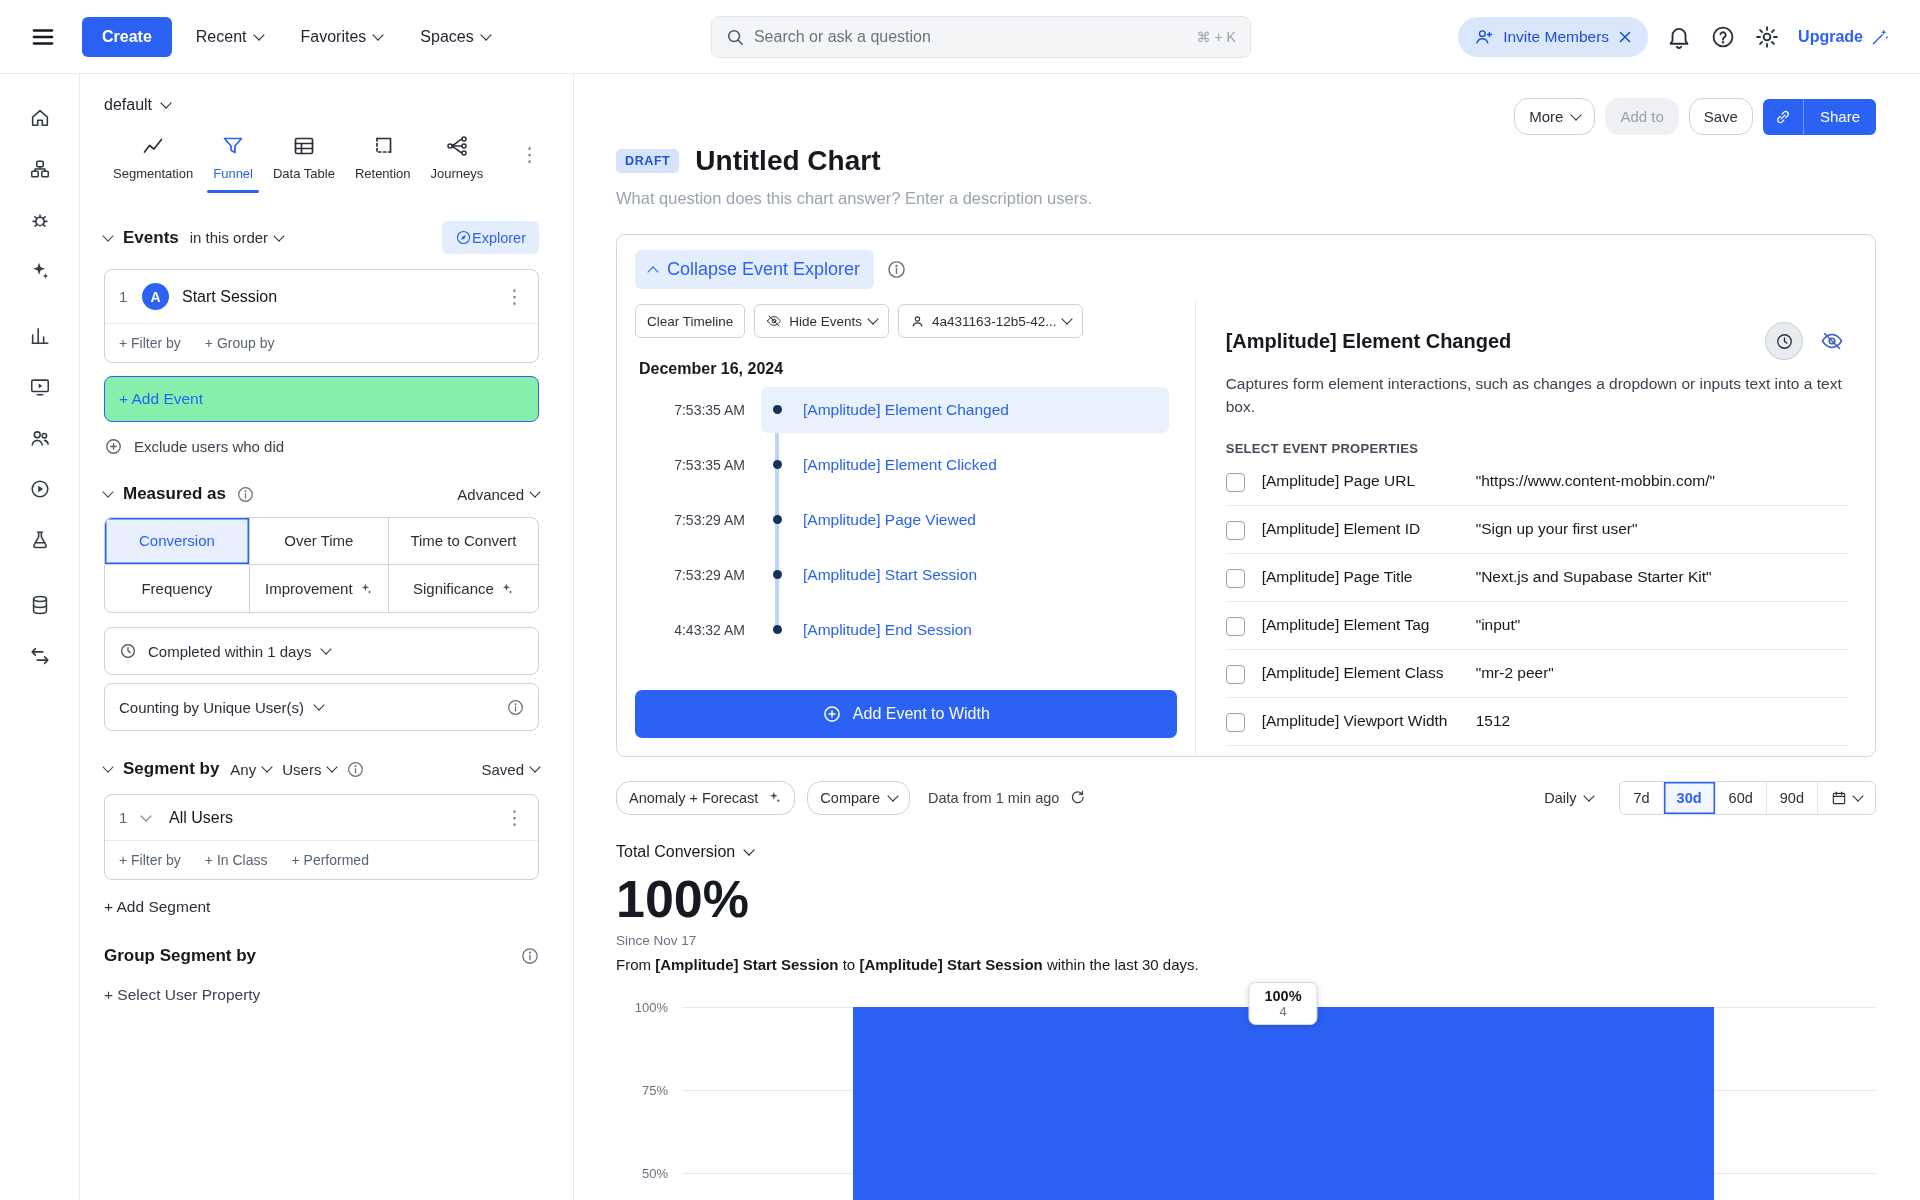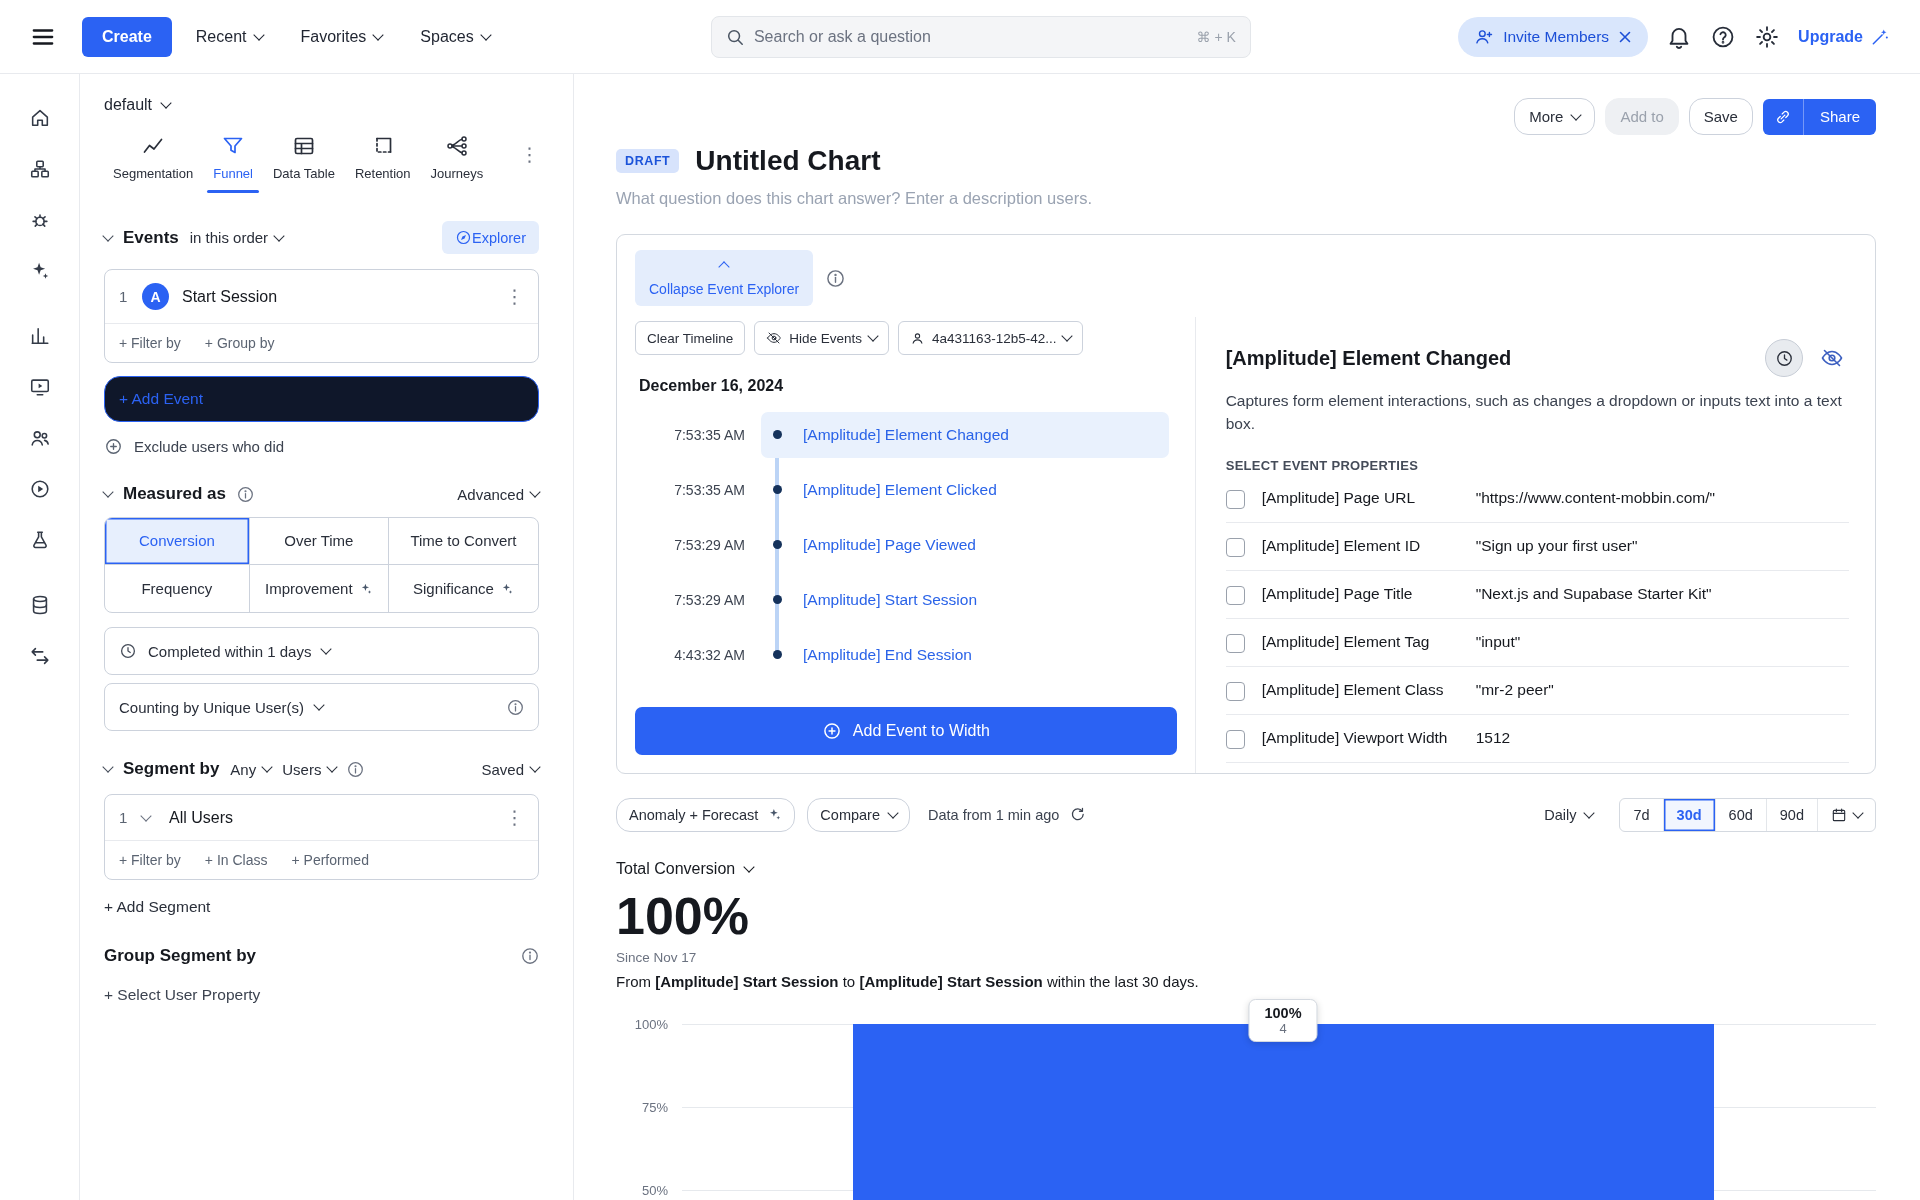--- a/index.html
+++ b/index.html
@@ -51,21 +51,21 @@
   .explorer-btn{margin-left:auto;display:flex;align-items:center;gap:0;background:var(--lblue);color:var(--blue);border:none;border-radius:6px;padding:8px 13px;font-size:14.5px;cursor:pointer;}
 
   .card{margin-top:15px;border:1px solid var(--border);border-radius:8px;background:#fff;}
   .card-r1{display:flex;align-items:center;gap:13px;padding:13px 14px;}
   .row-num{color:var(--gray);font-size:15px;min-width:10px;}
   .avatar{width:27px;height:27px;border-radius:50%;background:var(--blue);color:#fff;display:flex;align-items:center;justify-content:center;font-size:14px;font-weight:700;flex:none;}
   .row-name{font-size:16px;color:var(--txt);}
   .card-r1 .kebab{margin-left:auto;}
   .card-r2{border-top:1px solid var(--hair);padding:11px 14px;display:flex;gap:24px;font-size:14px;color:var(--gray);}
   .ghost-link{cursor:pointer;}
-  .add-event-box{margin-top:13px;border:1.5px solid var(--blue);border-radius:16px;padding:13px 14px;color:var(--blue);font-size:15.5px;cursor:pointer;background:#0f172a;}
+  .add-event-box{margin-top:13px;border:1.5px solid var(--blue);border-radius:8px;padding:13px 14px;color:var(--blue);font-size:15.5px;cursor:pointer;background:#86efac;}
   .exclude-row{margin-top:15px;display:flex;align-items:center;gap:11px;font-size:15px;color:#3c4350;cursor:pointer;}
 
   .seg-grid{margin-top:13px;border:1px solid var(--border);border-radius:8px;display:grid;grid-template-columns:1.02fr .98fr 1.05fr;overflow:hidden;}
   .seg-cell{min-height:47px;display:flex;align-items:center;justify-content:center;gap:6px;font-size:15px;color:#2a2f3a;border-right:1px solid var(--border);padding:6px;text-align:right;line-height:1.15;cursor:pointer;}
   .seg-cell:nth-child(3n){border-right:none;}
   .seg-cell:nth-child(-n+3){border-bottom:1px solid var(--border);}
   .seg-cell.active{background:#e7effd;color:var(--blue);box-shadow:inset 0 0 0 1.5px var(--blue);}
   .sparkle-s{color:#475569;flex:none;}
 
   .pill-row{margin-top:14px;border:1px solid var(--border);border-radius:8px;height:48px;display:flex;align-items:center;gap:11px;padding:0 14px;font-size:15px;color:#2a2f3a;cursor:pointer;}
@@ -86,26 +86,26 @@
   .share-ico{background:var(--blue);color:#fff;padding:9px 11px;border-right:1px solid rgba(255,255,255,.35);display:flex;align-items:center;}
   .share-lbl{background:var(--blue);color:#fff;padding:9px 16px;font-size:15px;display:flex;align-items:center;}
 
   .title-row{display:flex;align-items:center;gap:16px;margin-top:10px;}
   .draft-badge{background:#d7e3fc;color:var(--blue-dark);font-size:12.5px;font-weight:700;letter-spacing:.6px;padding:5px 9px;border-radius:5px;}
   .page-title{font-size:28px;font-weight:700;color:var(--txt);}
   .chart-desc{margin-top:12px;font-size:16.5px;color:#9aa3b2;}
 
   .panel{margin-top:26px;border:1px solid #d4d9e0;border-radius:9px;}
   .panel-head{display:flex;align-items:center;gap:13px;padding:15px 18px 11px;}
-  .collapse-btn{display:flex;align-items:center;gap:10px;background:var(--lblue);color:var(--blue);border:none;border-radius:6px;padding:9px 14px;font-size:14px;cursor:pointer;flex-direction:column;}
+  .collapse-btn{display:flex;align-items:center;gap:10px;background:var(--lblue);color:var(--blue);border:none;border-radius:6px;padding:9px 14px;font-size:18px;cursor:pointer;}
   .panel-body{display:flex;}
   .tl-col{width:46%;border-right:1px solid var(--hair);padding:4px 18px 0;display:flex;flex-direction:column;flex:none;}
   .tl-toolbar{display:flex;gap:9px;}
   .sm-btn{display:flex;align-items:center;gap:7px;border:1px solid var(--border);background:#fff;border-radius:6px;padding:8px 11px;font-size:13.5px;color:#2a2f3a;white-space:nowrap;cursor:pointer;}
-  .tl-date{margin:22px 0 12px;padding-left:4px;font-size:16px;font-weight:700;color:var(--txt);}
+  .tl-date{margin:22px 0 4px;padding-left:4px;font-size:16px;font-weight:700;color:var(--txt);}
   .timeline{position:relative;flex:1;}
   .tl-line{position:absolute;left:140px;top:28px;height:220px;width:4px;background:#bcd4f6;border-radius:2px;}
   .tl-row{height:55px;display:flex;align-items:center;position:relative;}
   .tl-time{width:126px;text-align:right;padding-right:16px;font-size:14px;color:#3c4350;flex:none;}
   .tl-band{flex:1;display:flex;align-items:center;height:46px;padding-left:12px;margin-right:8px;border-radius:7px;cursor:pointer;}
   .tl-band.active{background:#e9f1fd;}
   .tl-dot{width:9px;height:9px;border-radius:50%;background:#15325b;position:relative;z-index:1;flex:none;}
   .tl-name{margin-left:21px;font-size:15.5px;color:#2a63e8;}
   .add-chart-btn{margin:12px 0 18px;height:48px;border:none;border-radius:7px;background:var(--blue);color:#fff;font-size:16px;display:flex;align-items:center;justify-content:center;gap:11px;cursor:pointer;font-family:inherit;}
 

